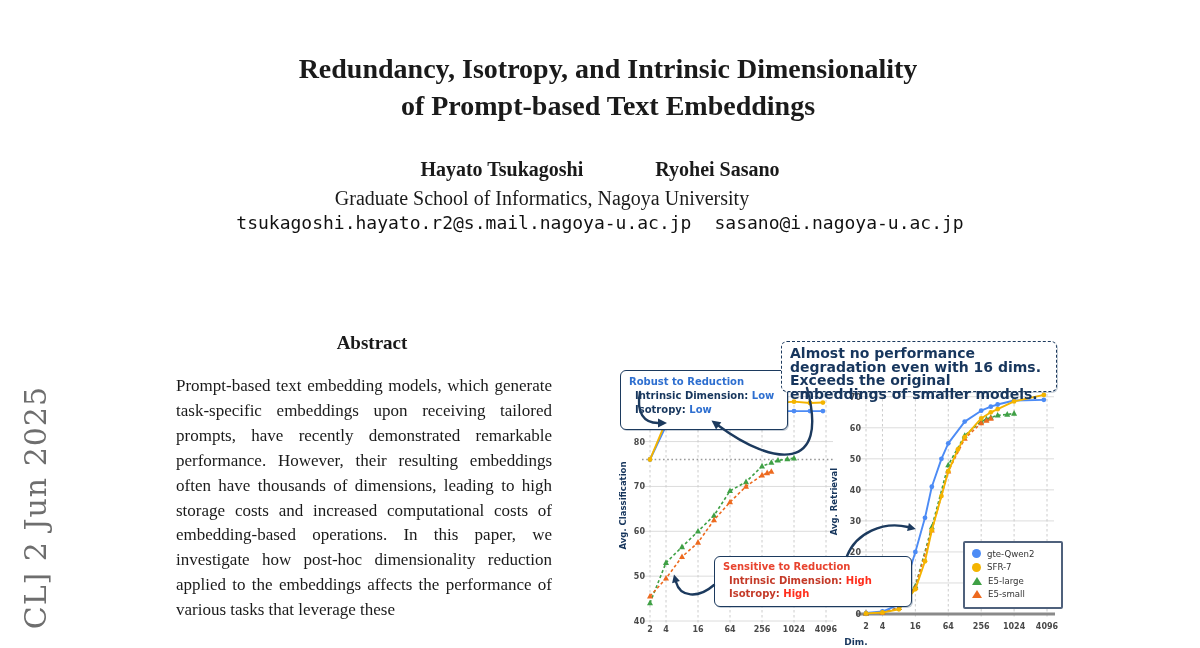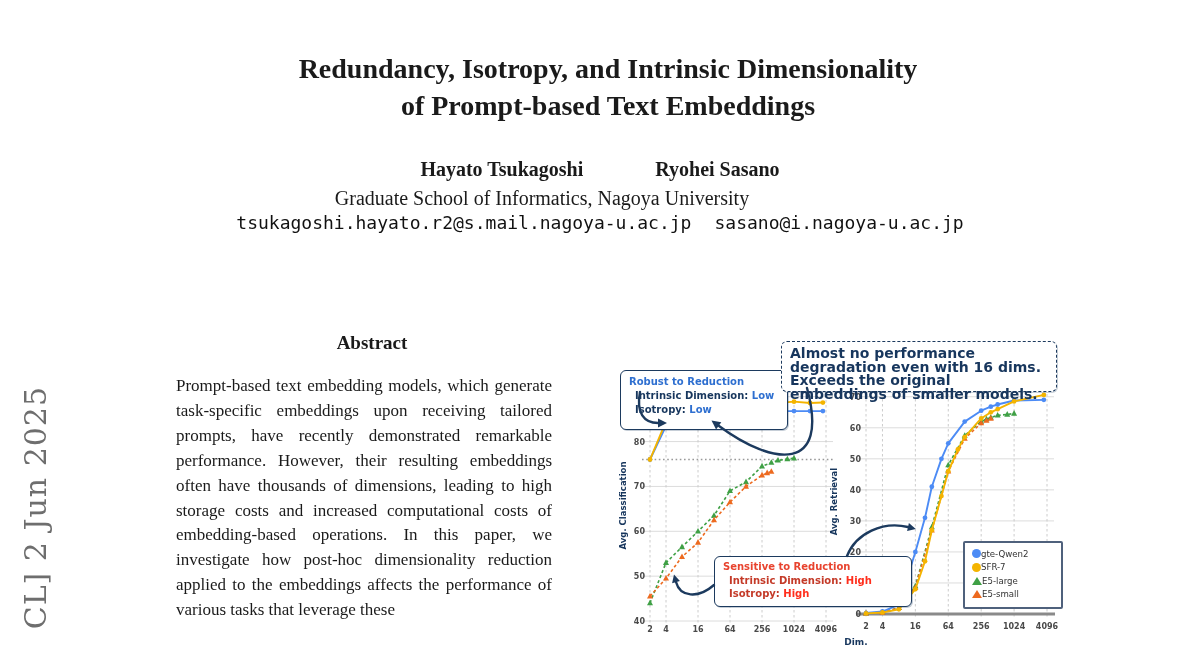--- a/index.html
+++ b/index.html
@@ -31,21 +31,21 @@
   .callout-note{left:163px;top:8px;width:258px;height:44px;padding:5px 8px 0 8px;border-style:dashed;
         font-size:14px;line-height:13.5px;color:#17365d;}
   .callout-sensitive{left:96px;top:223px;width:182px;height:46px;padding:3px 6px 0 8px;font-size:10px;line-height:13.5px;}
   .co-line{padding-left:6px;}
   .t-blue{color:#2e6fd0;} .t-navy{color:#17365d;}
   .t-red{color:#e8432e;} .t-redlabel{color:#c43a28;} .t-redval{color:#ff2e1c;}
   
   .legend{position:absolute;left:345px;top:208px;width:84px;height:60px;z-index:15;background:#fff;
         border:2px solid #4f617c;border-radius:2px;padding:4px 5px 0 7px;
         font-family:"DejaVu Sans",sans-serif;font-size:8.6px;color:#333;}
-  .legend-row{display:flex;align-items:center;height:13.5px;}
+  .legend-row{display:flex;align-items:center;gap:6px;height:13.5px;}
   .legend-marker{width:9px;height:9px;flex:0 0 auto;}
   .legend-marker.dot{border-radius:50%;}
   .legend-marker.tri{width:0;height:0;border-left:5px solid transparent;border-right:5px solid transparent;
         border-bottom:8px solid #000;background:none!important;}
 </style>
 </head>
 <body>
 
 <div class="page">
 

